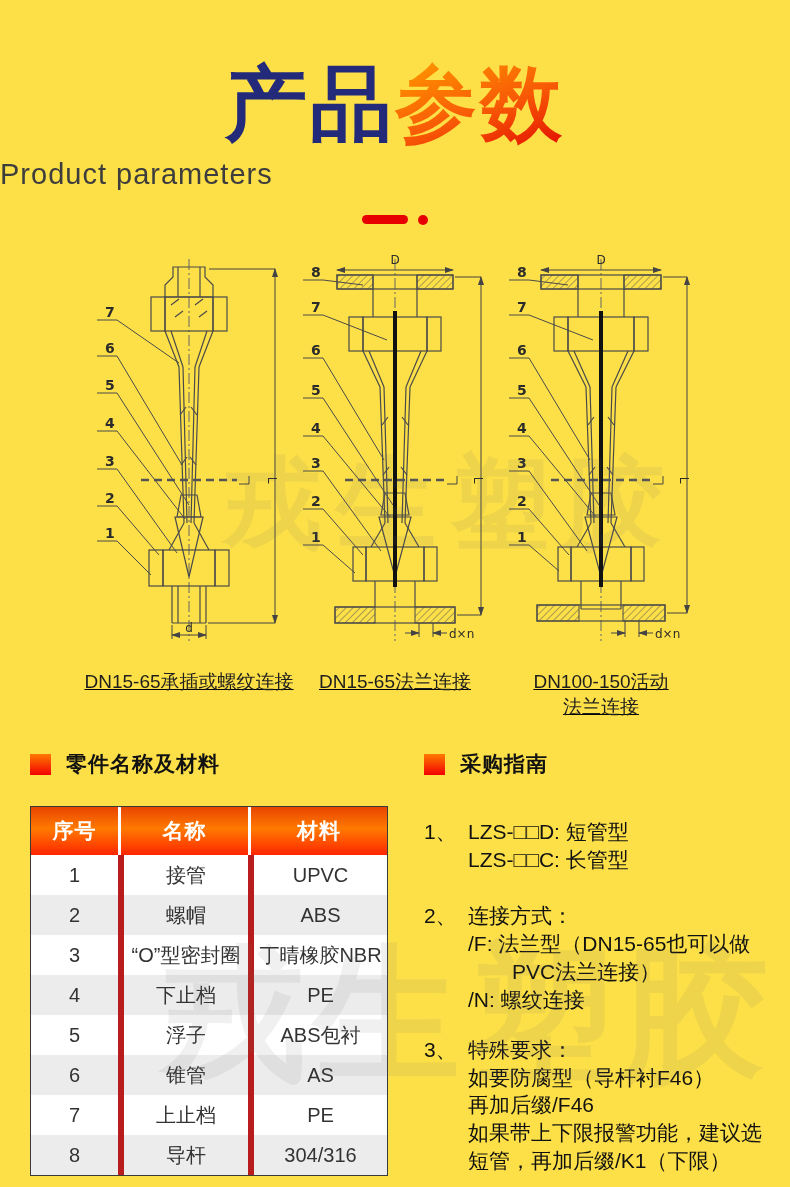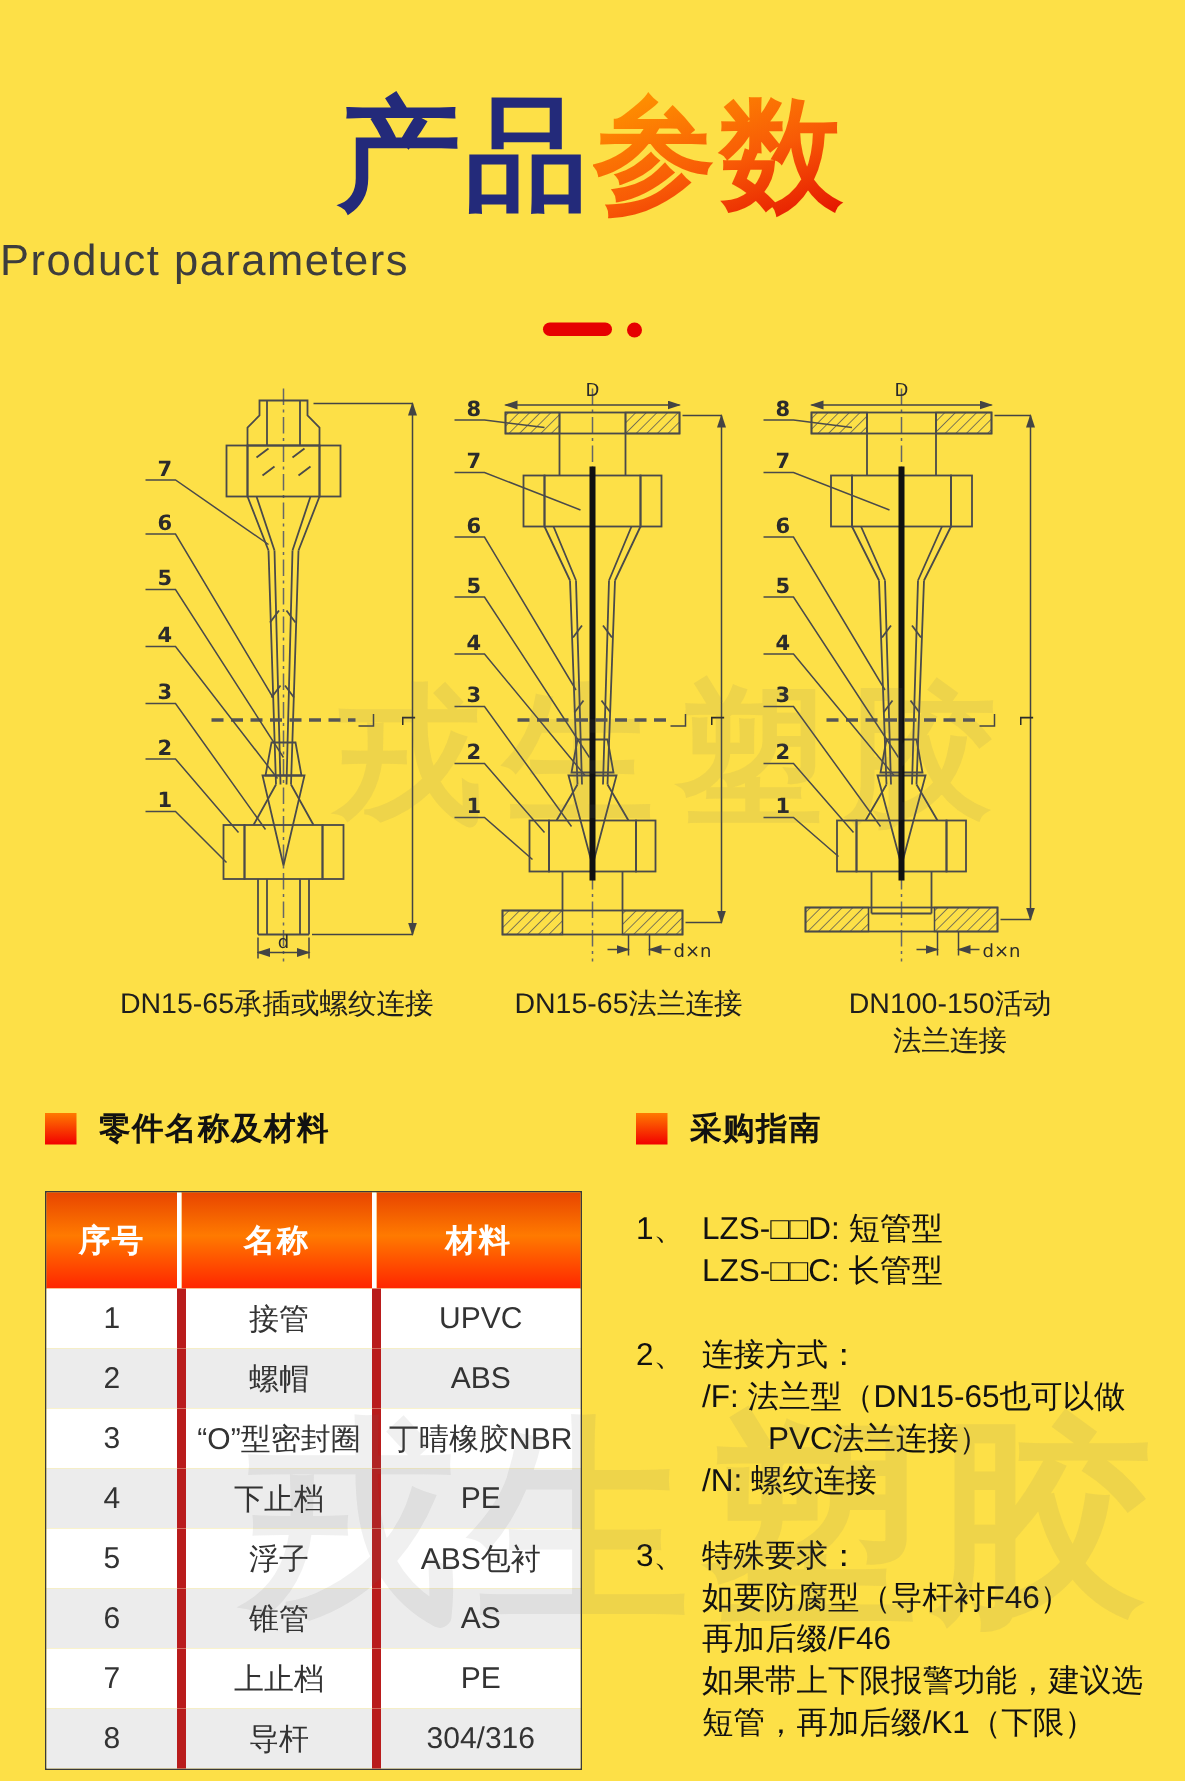--- a/index.html
+++ b/index.html
@@ -17,38 +17,38 @@
   }
   .subtitle { text-align:left; font-size:29px; color:#3d3d3d; margin-top:8px; letter-spacing:1px; }
   .divider { display:flex; align-items:center; justify-content:center; gap:10px; margin-top:24px; }
   .divider .bar { width:46px; height:9px; border-radius:5px; background:#e60000; }
   .divider .dot { width:10px; height:10px; border-radius:50%; background:#e60000; }
 
   
   .diagrams { display:flex; justify-content:center; gap:6px; margin-top:30px; }
   .diagram { width:200px; }
   .diagram svg { display:block; }
-  .caption-wrap { display:flex; justify-content:flex-end; margin-top:12px; }
+  .caption-wrap { display:flex; justify-content:center; margin-top:24px;text-decoration:underline; }
   .caption { font-size:19px; color:#1e1e1e; line-height:1.35; text-align:center; white-space:nowrap; }
 
   
   .bottom { display:flex; margin-top:30px; padding:0 10px 0 30px; position:relative; }
   .left-col { width:356px; flex:none; }
   .right-col { flex:1; padding-left:38px; }
   .section-head { display:flex; align-items:center; gap:15px; }
   .bullet { width:21px; height:21px; background:linear-gradient(180deg,#ff7a00,#f20000); flex:none; }
   .section-head .txt { font-size:21px; font-weight:bold; color:#111; letter-spacing:1px; }
   .left-col .section-head { margin-bottom:28px; }
   .right-col .section-head { margin-bottom:40px; }
 
   
   table.parts { border-collapse:separate; border-spacing:0; width:356px; border:1px solid #3a3a3a; table-layout:fixed; }
   table.parts col.c1 { width:87px; } table.parts col.c2 { width:130px; } table.parts col.c3 { width:139px; }
   table.parts th {
-    height:64px; background:linear-gradient(180deg,#e84500 0%,#ff7a00 45%,#ff2600 100%);
+    height:48px; background:linear-gradient(180deg,#e84500 0%,#ff7a00 45%,#ff2600 100%);
     color:#fff; font-size:21px; font-weight:bold; text-align:center; border-left:3px solid #fff; letter-spacing:1px;
   }
   table.parts th:first-child { border-left:none; }
   table.parts td { height:40px; text-align:center; font-size:20px; color:#333; border-left:6px solid #b91c1c; background:#fff; padding:0 2px; }
   table.parts td:first-child { border-left:none; }
   table.parts tr:nth-child(even) td { background:#ececec; }
 
   
   .guide-item { display:flex; font-size:21px; color:#111; line-height:1.33; }
   .guide-item-1 { margin-bottom:28px; }

